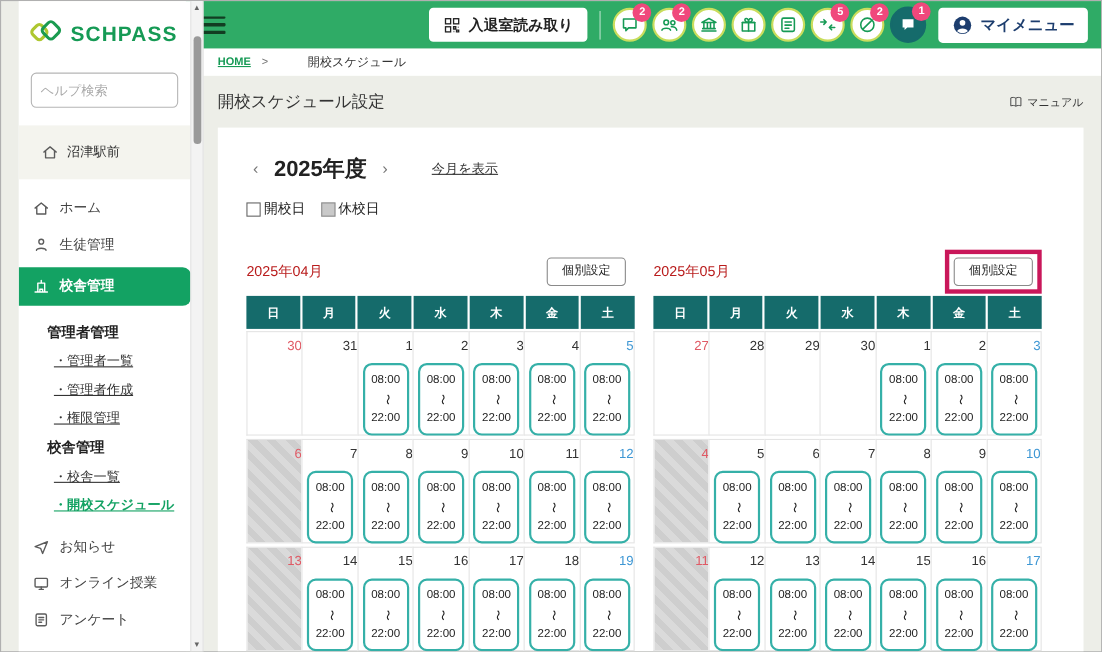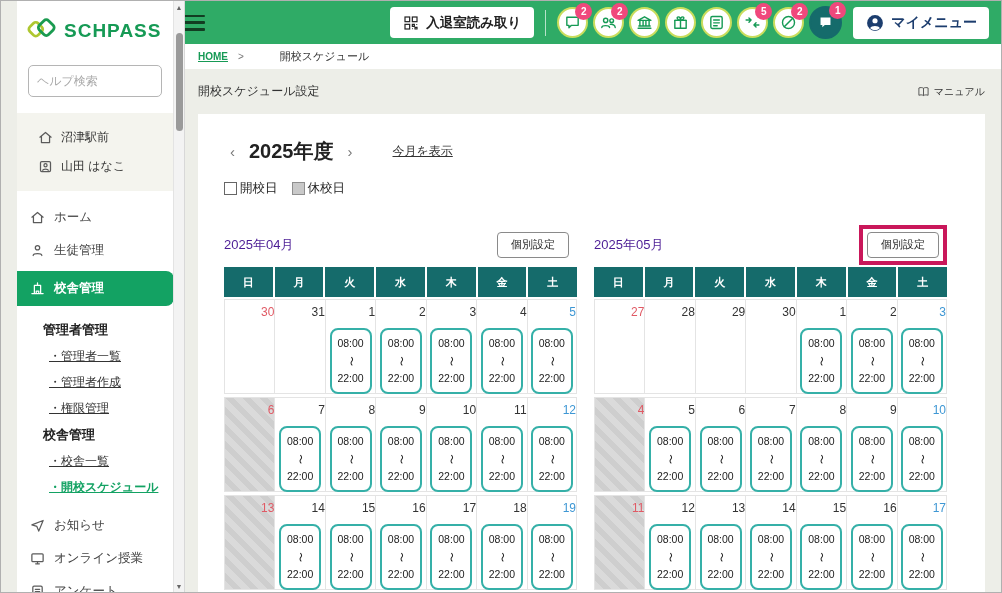--- a/index.html
+++ b/index.html
@@ -48,40 +48,40 @@
   .mymenu-btn { display:flex; align-items:center; gap:6px; background:#fff; border:none; border-radius:4px; height:32px; padding:0 12px; font-family:inherit; font-size:14px; font-weight:bold; color:#1c3d6e; cursor:pointer; margin-left:4px; }
   .mymenu-btn svg { width:20px; height:20px; color:#1c3d6e; }
   
   .breadcrumb { position:absolute; left:168px; top:43px; right:0; height:25px; background:#fff; display:flex; align-items:center; gap:10px; padding-left:29px; font-size:10px; }
   .bc-home { color:#169a55; font-weight:bold; text-decoration:underline; cursor:pointer; }
   .bc-sep { color:#777; }
   .bc-current { color:#333; font-size:11px;padding-left:26px; }
   
   .content { position:absolute; left:168px; top:68px; right:0; bottom:0; background:#edeee8; }
   .title-row { display:flex; align-items:center; justify-content:space-between; padding:14px 16px 0 29px; }
-  .page-title { font-size:12px; font-weight:normal; color:#333; }
+  .page-title { font-size:15px; font-weight:normal; color:#333; }
   .manual-link { display:flex; align-items:center; gap:4px; font-size:10px; color:#333; cursor:pointer; }
   .manual-link svg { width:13px; height:13px; color:#444; }
   .card { position:relative; background:#fff; margin:14px 16px 0 29px; height:480px; padding:24px 26px; overflow:hidden; }
   .year-nav { display:flex; align-items:center; }
   .year-arrow { background:none; border:none; font-size:15px; color:#777; cursor:pointer; font-family:inherit; padding:2px 6px; }
   .year-label { font-size:20px; font-weight:bold; color:#222; margin:0 8px; }
   .show-month { font-size:12px; color:#333; text-decoration:underline; margin-left:34px; cursor:pointer; }
   .legend-row { display:flex; align-items:center; gap:14px; margin-top:15px; }
   .legend-item { display:flex; align-items:center; gap:3px; font-size:12.5px; color:#222; cursor:pointer; }
   .legend-box { width:13px; height:13px; border:1.5px solid #666; background:#fff; display:inline-block; }
   .legend-box.grey { background:#c9c9c9; border-color:#8f8f8f; }
   .bulk-btns { position:absolute; right:24px; top:54px; display:flex; gap:20px; }
   .btn-green { background:#0fa05f; color:#fff; border:none; border-radius:4px; font-family:inherit; font-size:14px; font-weight:bold; padding:8px 22px; cursor:pointer; }
   .btn-pink  { background:#e8547f; color:#fff; border:none; border-radius:4px; font-family:inherit; font-size:14px; font-weight:bold; padding:8px 26px; cursor:pointer; }
   
   .cal-row { display:flex; gap:17px; margin-top:32px; }
   .calendar { width:353px; }
   .cal-head { display:flex; align-items:center; justify-content:space-between; height:32px; margin-bottom:6px; }
-  .cal-title { font-size:13px; color:#4c1d95; }
+  .cal-title { font-size:13px; color:#b91c1c; }
   .annot { display:inline-block; border:4px solid transparent; padding:3px 4px; line-height:0; }
   .annot.hl { border-color:#c9175a; }
   .indiv-btn { background:#fff; border:1px solid #8a8a8a; border-radius:4px; padding:5px 13px; font-family:inherit; font-size:11px; color:#222; cursor:pointer; line-height:1.2; }
   .wd-row { display:grid; grid-template-columns:repeat(7,1fr); gap:2px; margin-bottom:2px; }
   .wd { background:#156b6b; color:#fff; font-size:11px; font-weight:bold; height:30px; display:flex; align-items:center; justify-content:center; }
   .week { display:grid; grid-template-columns:repeat(7,1fr); margin-bottom:3px; }
   .cell { height:95px; background:#fff; border:1px solid #e4e4e4; border-right:none; position:relative; cursor:pointer; }
   .cell:last-child { border-right:1px solid #e4e4e4; }
   .cell.closed { background:repeating-linear-gradient(45deg,#dadada 0 6px,#cecece 6px 12px); }
   .dnum { font-size:12px; color:#333; padding:5px 0 0 6px;text-align:right; }
@@ -104,28 +104,20 @@
       </span>
       <span class="logo-text">SCHPASS</span>
     </div>
     <input class="help-search" type="text" placeholder="ヘルプ検索" style="">
     <div class="userbox">
       <div class="userrow">
         <svg viewBox="0 0 24 24" fill="none" stroke="currentColor" stroke-width="2" stroke-linecap="round" stroke-linejoin="round">
             <path d="M3 11.5 12 4l9 7.5M5.5 10v10h13V10"></path>
           </svg>
         <span>沼津駅前</span>
-      </div>
-      <div class="userrow">
-        <svg viewBox="0 0 24 24" fill="none" stroke="currentColor" stroke-width="2" stroke-linecap="round" stroke-linejoin="round">
-            <rect x="4" y="4" width="16" height="16" rx="2"></rect>
-            <circle cx="12" cy="10" r="2.5"></circle>
-            <path d="M7.5 18c.7-2.6 8.3-2.6 9 0"></path>
-          </svg>
-        <span>山田 はなこ</span>
       </div>
     </div>
     <nav>
         <div class="nav-item">
           <span style="display:flex">
             <svg viewBox="0 0 24 24" fill="none" stroke="currentColor" stroke-width="2" stroke-linecap="round" stroke-linejoin="round">
               <path d="M3 11.5 12 4l9 7.5M5.5 10v10h13V10"></path>
             </svg>
           </span>
           <span>ホーム</span>

